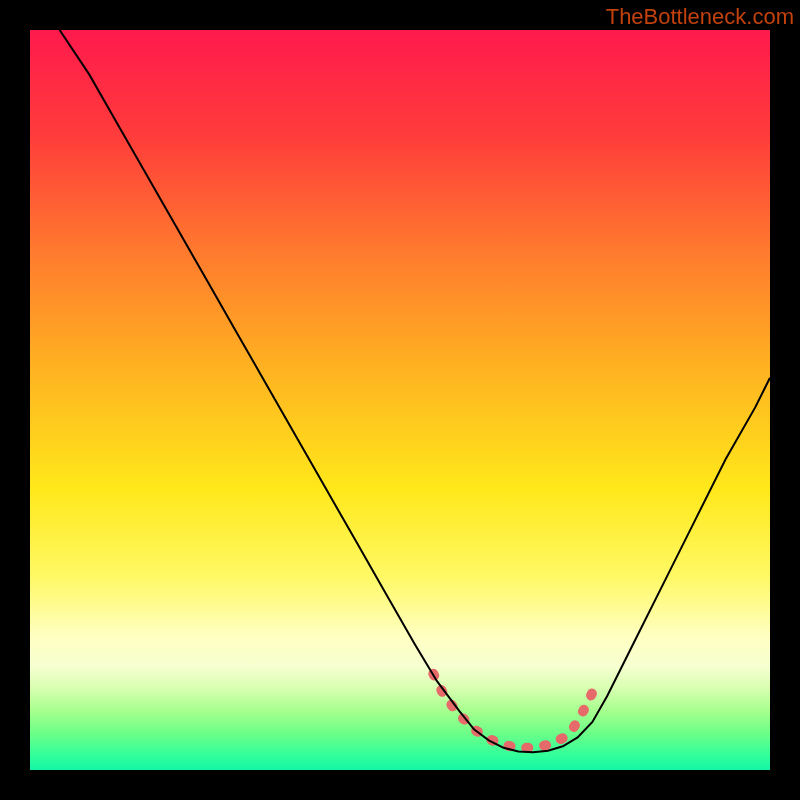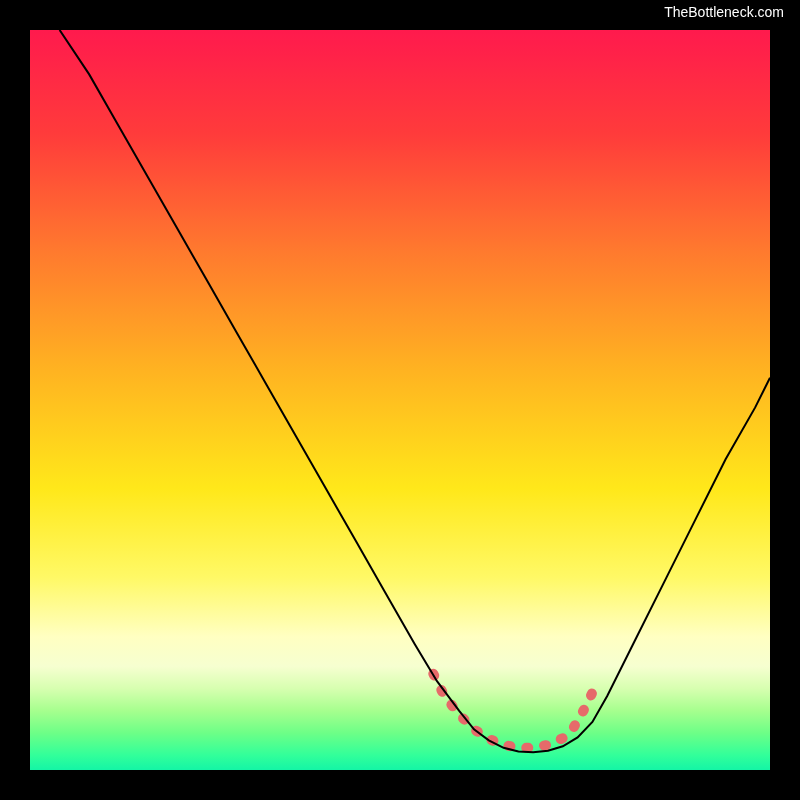--- a/index.html
+++ b/index.html
@@ -7,23 +7,23 @@
     width: 800px;
     height: 800px;
     background: #000;
     position: relative;
     overflow: hidden;
     font-family: Arial, Helvetica, sans-serif;
   }
   .watermark {
     position: absolute;
     top: 4px;
-    right: 16px;
-    color: #ffffff;
-    font-size: 14px;
+    right: 6px;
+    color: #c2410c;
+    font-size: 22px;
     font-weight: 400;
     z-index: 10;
     letter-spacing: 0px;
   }
   .plot {
     position: absolute;
     left: 30px;
     top: 30px;
     width: 740px;
     height: 740px;

